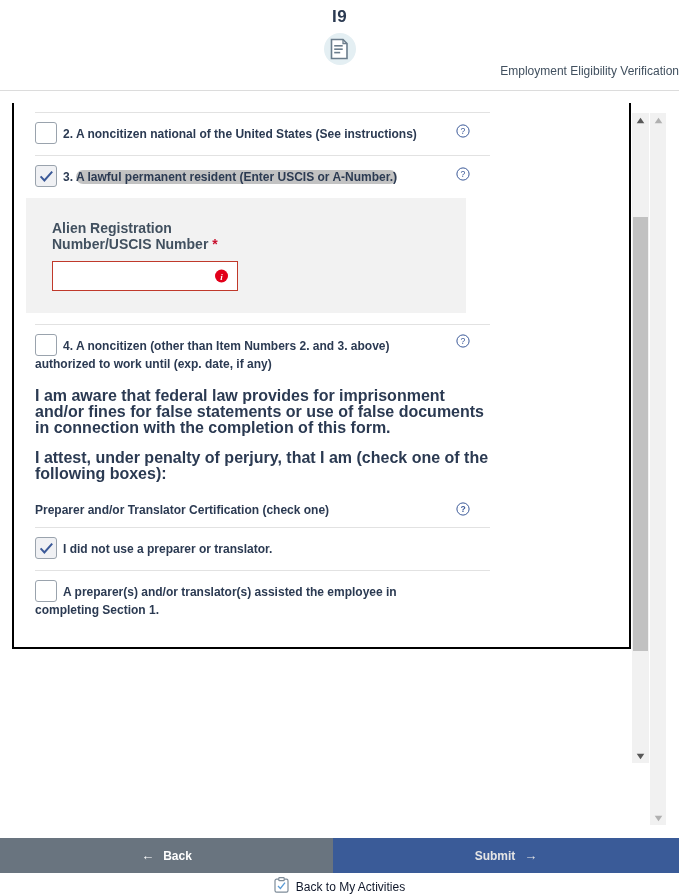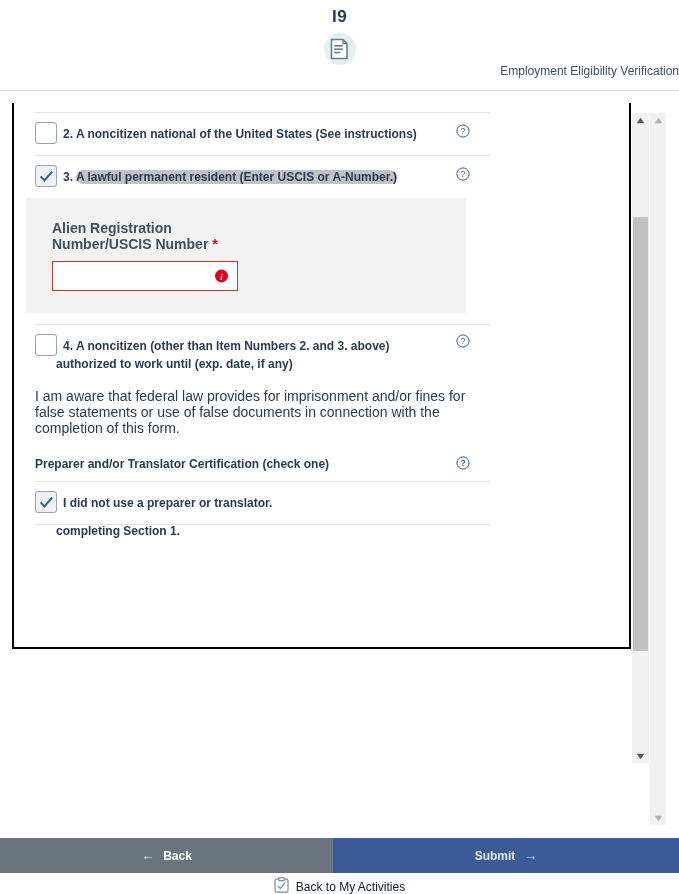--- a/index.html
+++ b/index.html
@@ -98,28 +98,27 @@
   .err-icon {
     position:absolute; right:9px; top:50%; transform:translateY(-50%);
     width:13px; height:13px; border-radius:50%;
     background:#e2001a; color:#fff;
     font-size:9px; font-weight:bold; font-style:italic;
     display:flex; align-items:center; justify-content:center;
     font-family:"Liberation Serif", serif;
   }
 
   .para {
-    font-size:14px; font-weight:normal; color:#2b3a52;
+    font-size:16px; font-weight:bold; color:#2b3a52;
     line-height:16px; margin-top:14px;
   }
   .para2 { margin-top:14px; }
   .wrap-line {
     font-size:12px; font-weight:bold; color:#2b3a52; line-height:19px;
     margin-top:-3px;
-    margin-left:21px;
   }
   .sect-head {
     font-size:12px; font-weight:bold; color:#2b3a52;
     padding:21px 0 10px 0; position:relative;
   }
 
   
   .sb {
     position:absolute; background:#f1f1f1;
   }
@@ -241,20 +240,21 @@
           <div class="help-inline">
             <svg width="14" height="14" viewBox="0 0 14 14">
               <circle cx="7" cy="7" r="6.1" fill="#fff" stroke="#3b5998" stroke-width="1"></circle>
               <text x="7" y="10.3" text-anchor="middle" font-size="8.6" fill="#3b5998" font-family="Liberation Sans, sans-serif">?</text>
             </svg>
           </div>
         </div>
         <div class="wrap-line">authorized to work until (exp. date, if any)</div>
 
         <div class="para">I am aware that federal law provides for imprisonment and/or fines for false statements or use of false documents in connection with the completion of this form.</div>
+        <div class="para para2">I attest, under penalty of perjury, that I am (check one of the following boxes):</div>
 
         <div class="sect-head">
           <span>Preparer and/or Translator Certification (check one)</span>
           <div class="help" style="top:20px">
             <svg width="14" height="14" viewBox="0 0 14 14">
               <circle cx="7" cy="7" r="6.1" fill="#fff" stroke="#3b5998" stroke-width="1"></circle>
               <text x="7" y="10.3" text-anchor="middle" font-size="8.6" fill="#3b5998" font-family="Liberation Sans, sans-serif">?</text>
             </svg>
           </div>
         </div>
@@ -265,20 +265,24 @@
           <div class="cb checked">
             <svg width="15" height="13" viewBox="0 0 15 13">
               <path d="M1.6 6.4 L5.4 10.4 L13.2 1.6" fill="none" stroke="#3b5998" stroke-width="2"></path>
             </svg>
           </div>
           <div class="row-label">I did not use a preparer or translator.</div>
         </div>
 
         <div class="divider"></div>
 
+        <div class="row" style="padding-bottom:2px">
+          <div class="cb"></div>
+          <div class="row-label">A preparer(s) and/or translator(s) assisted the employee in</div>
+        </div>
         <div class="wrap-line">completing Section 1.</div>
       </div>
 
     </div>
   </div>
 
   <div class="sb sb-inner">
     <div class="sb-arrow" style="top:0">
       <svg width="9" height="7" viewBox="0 0 9 7">
           <path d="M4.5 0.8 L8.3 6.2 L0.7 6.2 Z" fill="#585858"></path>

